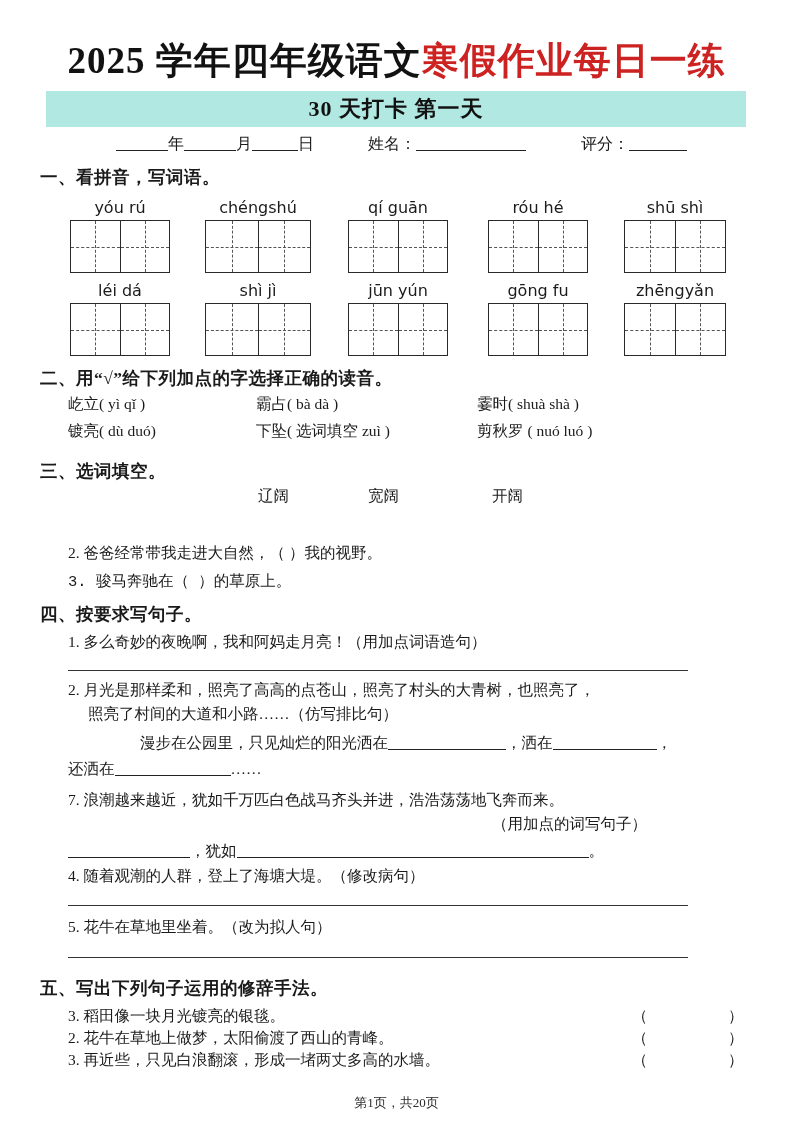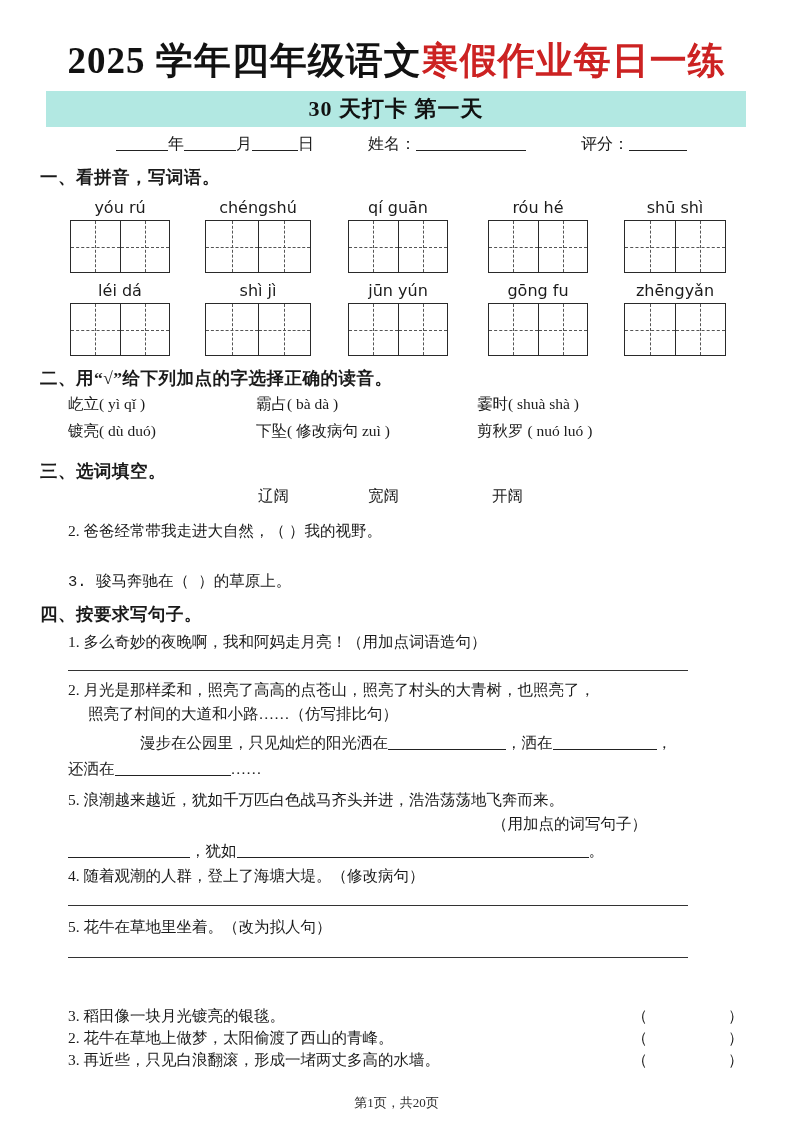--- a/index.html
+++ b/index.html
@@ -226,60 +226,61 @@
       <div class="cell"></div>
       <div class="cell"></div>
     </div>
 
   <div class="sec-h" style="top:366px;">二、用“√”给下列加点的字选择正确的读音。</div>
 
   <div class="body-line" style="left:68px;  top:394px;">屹立( yì  qǐ )</div>
   <div class="body-line" style="left:256px; top:394px;">霸占( bà  dà )</div>
   <div class="body-line" style="left:477px; top:394px;">霎时( shuà  shà )</div>
   <div class="body-line" style="left:68px;  top:421px;">镀亮( dù  duó)</div>
-  <div class="body-line" style="left:256px; top:421px;">下坠( 修改病句  zuì )</div>
+  <div class="body-line" style="left:256px; top:421px;">下坠( 选词填空  zuì )</div>
   <div class="body-line" style="left:477px; top:421px;">剪秋罗 ( nuó  luó )</div>
 
   <div class="sec-h" style="top:459px;">三、选词填空。</div>
 
   <div class="body-line" style="left:258px; top:486px;">辽阔</div>
   <div class="body-line" style="left:368px; top:486px;">宽阔</div>
   <div class="body-line" style="left:492px; top:486px;">开阔</div>
 
-  <div class="body-line" style="left:68px; top:521px;">2. 爸爸经常带我走进大自然，（          ）我的视野。</div>
+  <div class="body-line" style="left:68px; top:543px;">2. 爸爸经常带我走进大自然，（          ）我的视野。</div>
   <div class="body-line" style="left:68px; top:571px;font-family:Liberation Mono, monospace;">3. 骏马奔驰在（          ）的草原上。</div>
 
   <div class="sec-h" style="top:602px;">四、按要求写句子。</div>
 
   <div class="body-line" style="left:68px; top:632px;">1. 多么奇妙的夜晚啊，我和阿妈走月亮！（用加点词语造句）</div>
   <div class="rule" style="left:68px; top:670px; width:620px;"></div>
 
   <div class="body-line" style="left:68px; top:680px;">2. 月光是那样柔和，照亮了高高的点苍山，照亮了村头的大青树，也照亮了，</div>
   <div class="body-line" style="left:88px; top:704px;">照亮了村间的大道和小路……（仿写排比句）</div>
 
   <div class="body-line" style="left:68px; top:758px;">
     <span>还洒在</span><span class="ul" style="width:116px;"></span><span>……</span>
   </div>
   <div class="body-line" style="left:140px; top:732px;">
     <span>漫步在公园里，只见灿烂的阳光洒在</span><span class="ul" style="width:118px;"></span><span>，洒在</span><span class="ul" style="width:104px;"></span><span>，</span>
   </div>
 
-  <div class="body-line" style="left:68px; top:790px;">5. 浪潮越来越近，犹如千万匹白色战马齐头并进，浩浩荡荡地飞奔而来。</div>
+  <div class="body-line" style="left:68px; top:790px;">7. 浪潮越来越近，犹如千万匹白色战马齐头并进，浩浩荡荡地飞奔而来。</div>
   <div class="body-line" style="left:492px; top:814px;">（用加点的词写句子）</div>
 
   <div class="body-line" style="left:68px; top:840px;">
     <span class="ul" style="width:122px;"></span><span>，犹如</span><span class="ul" style="width:352px;"></span><span>。</span>
   </div>
 
   <div class="body-line" style="left:68px; top:866px;">4. 随着观潮的人群，登上了海塘大堤。（修改病句）</div>
   <div class="rule" style="left:68px; top:905px; width:620px;"></div>
 
   <div class="body-line" style="left:68px; top:917px;">5. 花牛在草地里坐着。（改为拟人句）</div>
   <div class="rule" style="left:68px; top:957px; width:620px;"></div>
 
+  <div class="sec-h" style="top:976px;">五、写出下列句子运用的修辞手法。</div>
 
   <div class="body-line" style="left:68px; top:1006px;">3. 稻田像一块月光镀亮的银毯。</div>
   <div class="body-line paren" style="left:632px; top:1006px;">（</div>
   <div class="body-line paren" style="left:728px; top:1006px;">）</div>
 
   <div class="body-line" style="left:68px; top:1028px;">2. 花牛在草地上做梦，太阳偷渡了西山的青峰。</div>
   <div class="body-line paren" style="left:632px; top:1028px;">（</div>
   <div class="body-line paren" style="left:728px; top:1028px;">）</div>
 
   <div class="body-line" style="left:68px; top:1050px;">3. 再近些，只见白浪翻滚，形成一堵两丈多高的水墙。</div>

